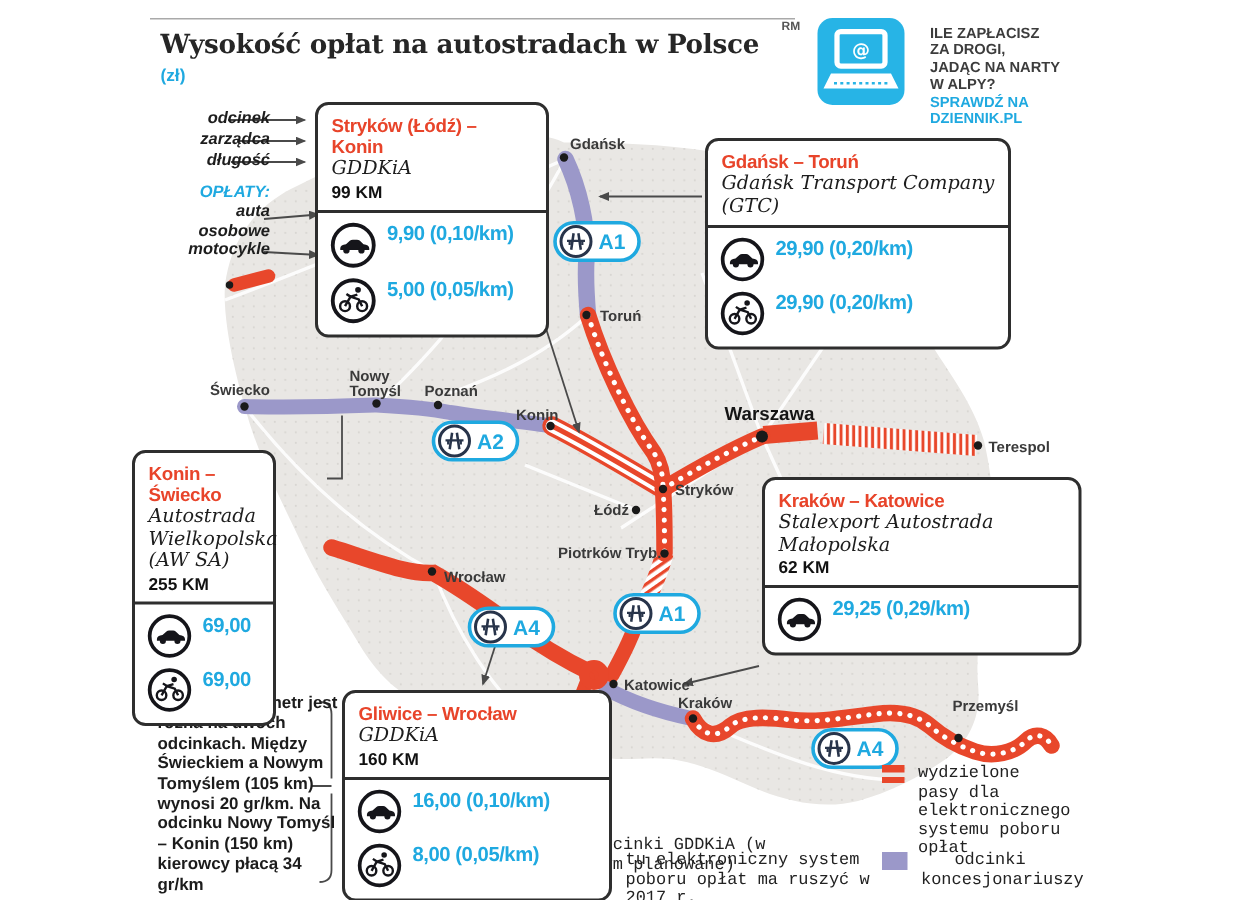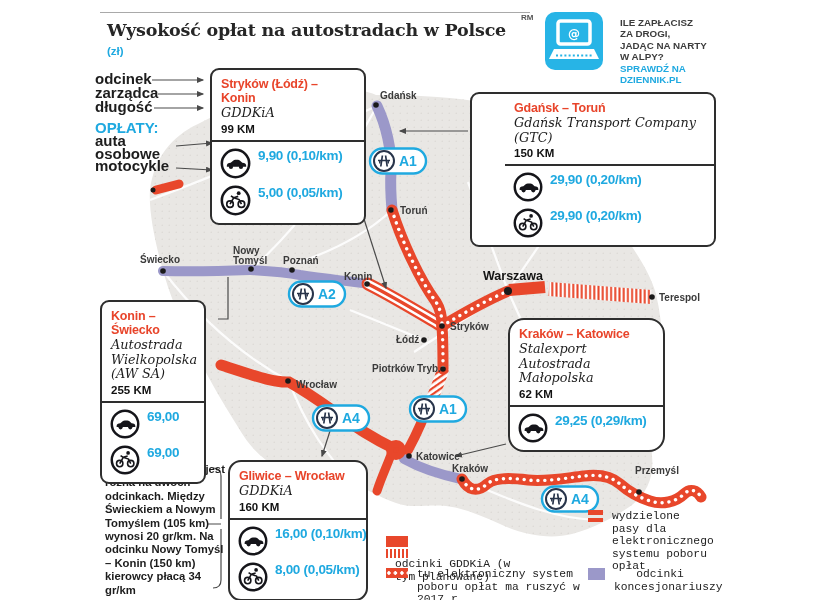--- a/index.html
+++ b/index.html
@@ -10,22 +10,22 @@
   .title{position:absolute;left:107px;top:20px;font-family:"DejaVu Serif",serif;
          font-weight:700;font-size:17.5px;color:#262626;letter-spacing:-0.2px;z-index:2;}
   .unit{position:absolute;left:107px;top:45px;font-weight:800;font-size:11.5px;color:#1fa9e0;z-index:2;}
   .credit{position:absolute;left:521px;top:13px;font-size:8px;font-weight:700;color:#555;z-index:2;}
   .promo-icon{position:absolute;left:545px;top:12px;width:58px;height:58px;background:#27b4e6;
               border-radius:10px;z-index:2;}
   .promo-text{position:absolute;left:620px;top:17px;font-size:9.8px;font-weight:700;
               line-height:11.4px;color:#3c3c3c;z-index:2;}
   .promo-text .cta{color:#1fa9e0;}
   .promo-text span{display:block;}
-  .flabels{position:absolute;left:95px;width:85px;font-weight:700;
-           font-size:15px;color:#1d1d1d;z-index:2;line-height:14px;}
+  .flabels{position:absolute;left:95px;width:85px;text-align:right;font-weight:700;
+           font-size:11px;color:#1d1d1d;z-index:2;line-height:14px;font-style:italic;}
   .flabels span{display:block;}
   .fees-head{color:#1fa9e0;}
   .infobox{position:absolute;background:#fff;border:2px solid #2e2e2e;border-radius:9px;
            box-sizing:border-box;z-index:3;}
   .ib-head{padding:7px 9px 5px;border-bottom:2px solid #2e2e2e;}
   .ib-route{color:#e8442a;font-weight:800;font-size:12.5px;letter-spacing:-0.2px;}
   .ib-operator{font-family:"DejaVu Serif",serif;font-style:italic;font-size:12.8px;
                line-height:14.5px;color:#1d1d1d;margin-top:1px;}
   .ib-length{font-weight:800;font-size:11.5px;margin-top:2px;color:#111;}
   .ib-fees{padding:6px 8px 7px;display:flex;flex-direction:column;gap:6px;}
@@ -305,25 +305,24 @@
               <circle cx="23.5" cy="21" r="3.6" fill="none" stroke="#15151a" stroke-width="1.8"></circle>
               <path d="M11 21 l4-7 6 2 2.5 5 M15 14 l-3-2 M15 14 l5-1.5" fill="none" stroke="#15151a" stroke-width="1.8"></path>
               <circle cx="20.5" cy="9" r="2.1" fill="#15151a"></circle>
             </svg>
         </span>
         <span class="fee">5,00 (0,05/km)</span>
       </div>
     </div>
   </div>
 
-  <div class="infobox" style="left:470px;top:92px;width:246px;padding-left:33px;">
+  <div class="infobox" style="left:470px;top:92px;width:204px;">
     <div class="ib-head">
       <div class="ib-route">Gdańsk – Toruń</div>
       <div class="ib-operator">Gdańsk Transport Company (GTC)</div>
-      <div class="ib-length">150 KM</div>
     </div>
     <div class="ib-fees">
       <div class="fee-row">
         <span class="veh-icon">
           <svg width="30" height="30" viewBox="0 0 34 34">
               <circle cx="17" cy="17" r="15" fill="#fff" stroke="#15151a" stroke-width="2.8"></circle>
               <path d="M7.5 19.2 c0-1.8 1.6-2.8 4.2-3 l3-2.6 c.5-.5 1.2-.7 2-.7 h3 c.8 0 1.5.2 2 .7 l2.8 2.6 c2.6.2 4.2 1.2 4.2 3 v1.3 H7.5 Z" fill="#15151a"></path>
               <circle cx="12" cy="20.8" r="2.3" fill="#15151a"></circle>
               <circle cx="23" cy="20.8" r="2.3" fill="#15151a"></circle>
             </svg>
@@ -338,21 +337,21 @@
               <circle cx="23.5" cy="21" r="3.6" fill="none" stroke="#15151a" stroke-width="1.8"></circle>
               <path d="M11 21 l4-7 6 2 2.5 5 M15 14 l-3-2 M15 14 l5-1.5" fill="none" stroke="#15151a" stroke-width="1.8"></path>
               <circle cx="20.5" cy="9" r="2.1" fill="#15151a"></circle>
             </svg>
         </span>
         <span class="fee">29,90 (0,20/km)</span>
       </div>
     </div>
   </div>
 
-  <div class="infobox" style="left:100px;top:300px;width:106px;">
+  <div class="infobox" style="left:88px;top:300px;width:96px;">
     <div class="ib-head">
       <div class="ib-route">Konin – Świecko</div>
       <div class="ib-operator">Autostrada Wielkopolska (AW SA)</div>
       <div class="ib-length">255 KM</div>
     </div>
     <div class="ib-fees">
       <div class="fee-row">
         <span class="veh-icon">
           <svg width="30" height="30" viewBox="0 0 34 34">
               <circle cx="17" cy="17" r="15" fill="#fff" stroke="#15151a" stroke-width="2.8"></circle>
@@ -371,42 +370,42 @@
               <circle cx="23.5" cy="21" r="3.6" fill="none" stroke="#15151a" stroke-width="1.8"></circle>
               <path d="M11 21 l4-7 6 2 2.5 5 M15 14 l-3-2 M15 14 l5-1.5" fill="none" stroke="#15151a" stroke-width="1.8"></path>
               <circle cx="20.5" cy="9" r="2.1" fill="#15151a"></circle>
             </svg>
         </span>
         <span class="fee">69,00</span>
       </div>
     </div>
   </div>
 
-  <div class="infobox" style="left:508px;top:318px;width:157px;border-radius:16px;">
+  <div class="infobox" style="left:508px;top:318px;width:213px;">
     <div class="ib-head">
       <div class="ib-route">Kraków – Katowice</div>
       <div class="ib-operator">Stalexport Autostrada Małopolska</div>
       <div class="ib-length">62 KM</div>
     </div>
     <div class="ib-fees">
       <div class="fee-row">
         <span class="veh-icon">
           <svg width="30" height="30" viewBox="0 0 34 34">
               <circle cx="17" cy="17" r="15" fill="#fff" stroke="#15151a" stroke-width="2.8"></circle>
               <path d="M7.5 19.2 c0-1.8 1.6-2.8 4.2-3 l3-2.6 c.5-.5 1.2-.7 2-.7 h3 c.8 0 1.5.2 2 .7 l2.8 2.6 c2.6.2 4.2 1.2 4.2 3 v1.3 H7.5 Z" fill="#15151a"></path>
               <circle cx="12" cy="20.8" r="2.3" fill="#15151a"></circle>
               <circle cx="23" cy="20.8" r="2.3" fill="#15151a"></circle>
             </svg>
         </span>
         <span class="fee">29,25 (0,29/km)</span>
       </div>
     </div>
   </div>
 
-  <div class="infobox" style="left:228px;top:460px;width:140px;border-radius:13px;">
+  <div class="infobox" style="left:228px;top:460px;width:180px;">
     <div class="ib-head">
       <div class="ib-route">Gliwice – Wrocław</div>
       <div class="ib-operator">GDDKiA</div>
       <div class="ib-length">160 KM</div>
     </div>
     <div class="ib-fees">
       <div class="fee-row">
         <span class="veh-icon">
           <svg width="30" height="30" viewBox="0 0 34 34">
               <circle cx="17" cy="17" r="15" fill="#fff" stroke="#15151a" stroke-width="2.8"></circle>

